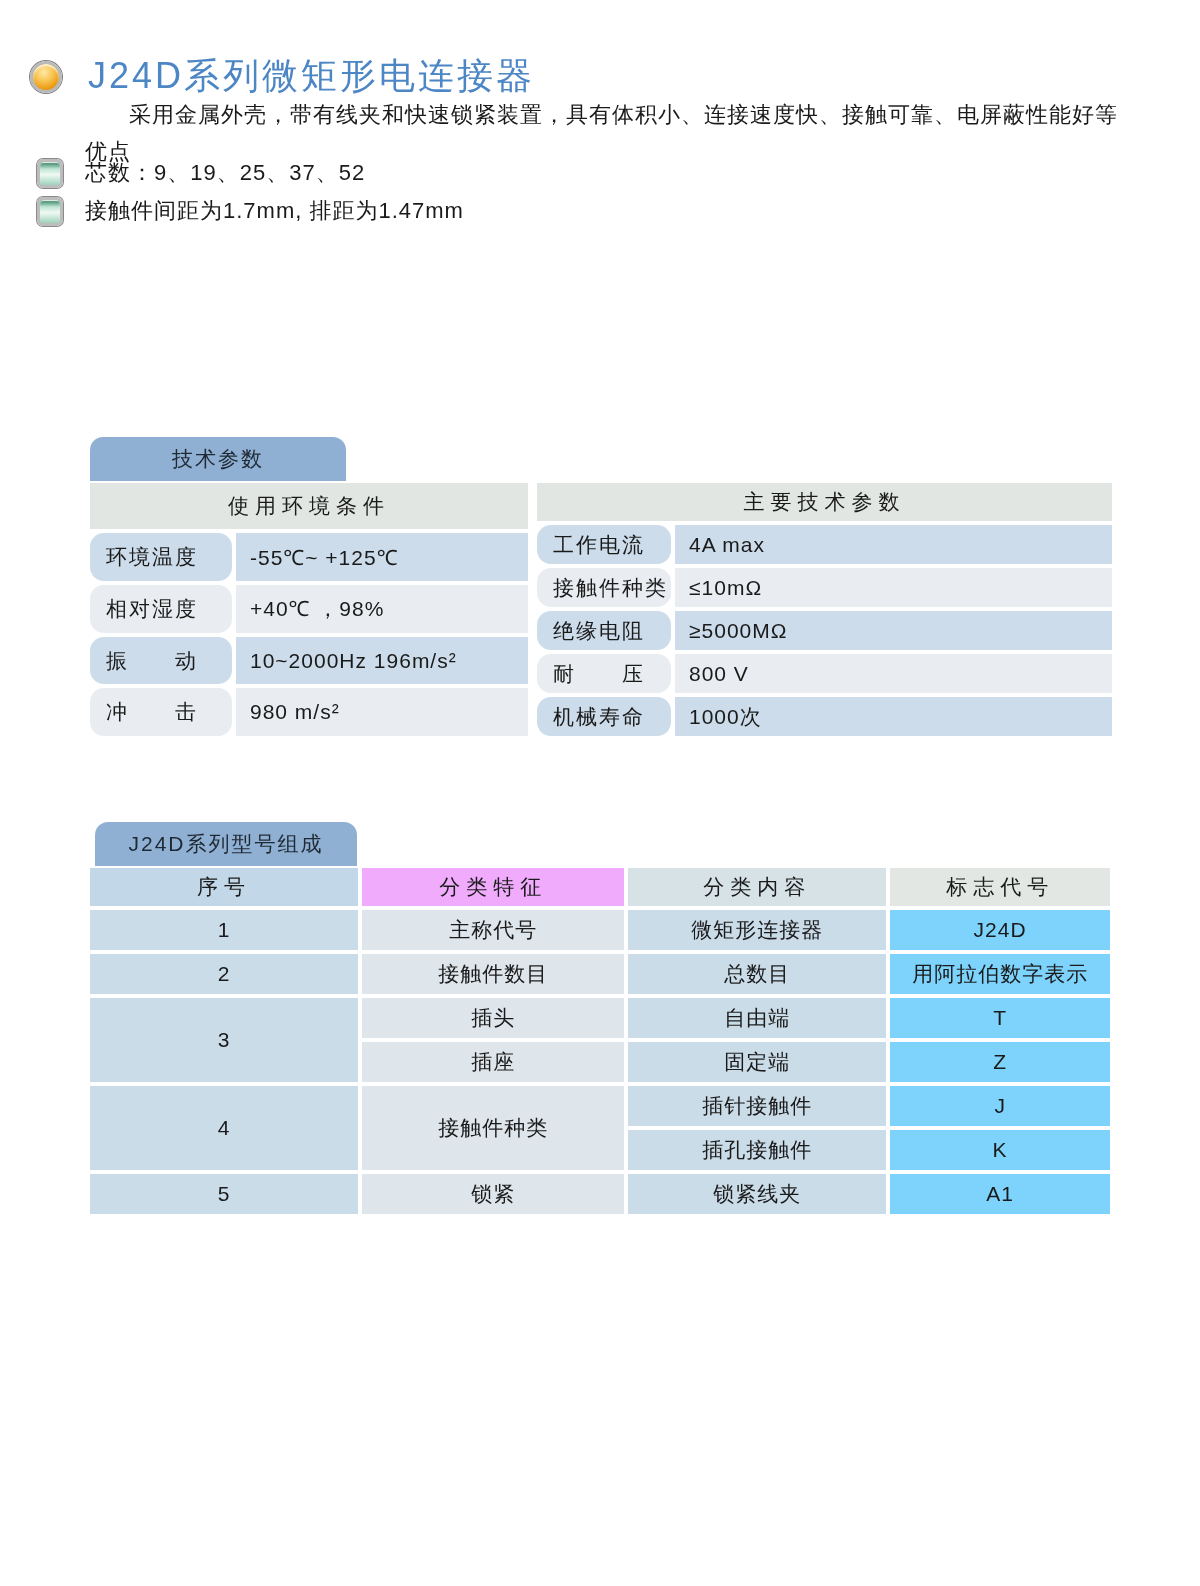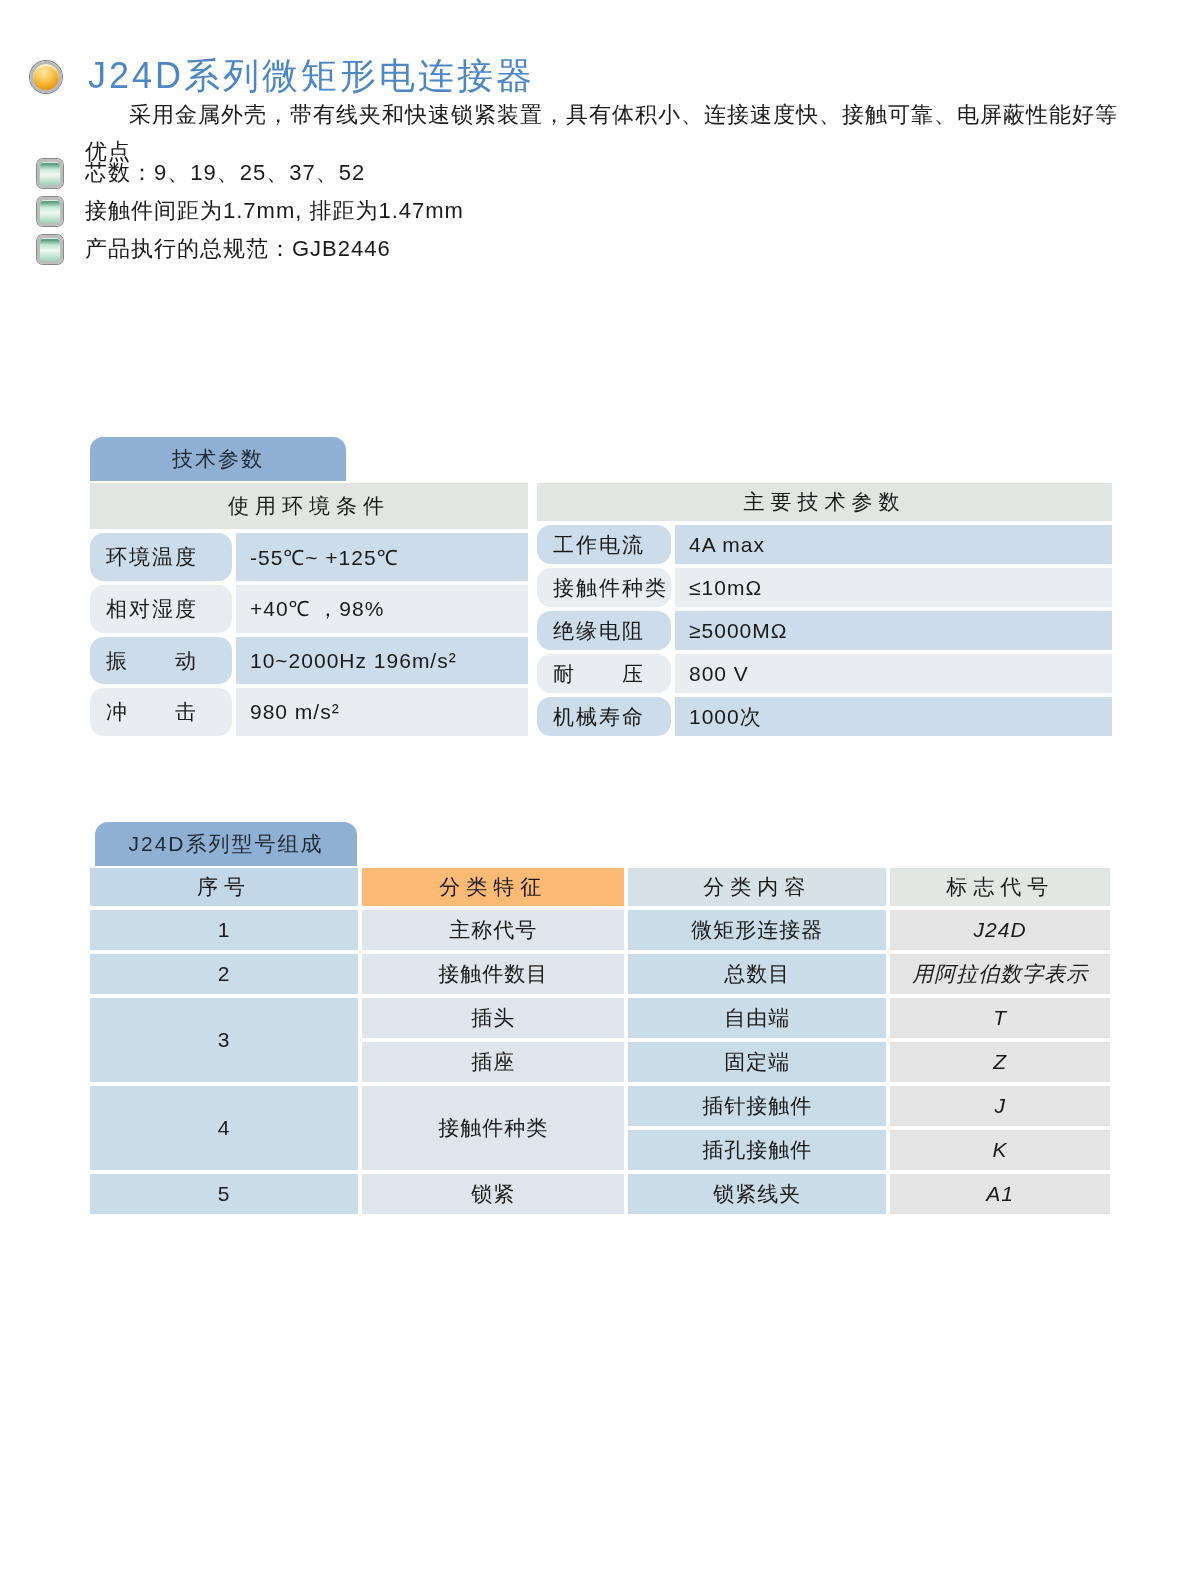--- a/index.html
+++ b/index.html
@@ -56,27 +56,27 @@
   .t1 .lb { padding-left:16px; text-align:left; letter-spacing:2px;border-radius:14px; }
   .t1 .vl { padding-left:14px; text-align:left; letter-spacing:1px; }
   .t1-left  { width:446px; }
   .t1-right { width:583px; }
 
   
   .t2 { position:absolute; left:86px; top:864px; width:1028px; }
   .t2 th { height:36px; }
   .t2 td { height:38px; text-align:center; letter-spacing:1px; }
   .t2 .h1 { background:#c2d7e8; }
-  .t2 .h2 { background:#fdba74; }
+  .t2 .h2 { background:#f0abfc; }
   .t2 .h3 { background:#d7e2e7; }
   .t2 .h4 { background:#e2e7e4; }
   .t2 .c1 { background:#cbdce9; }
   .t2 .c2 { background:#dee6ec; }
   .t2 .c3 { background:#cbdce9; }
-  .t2 .c4 { background:#e5e5e5;font-style:italic; }
+  .t2 .c4 { background:#7dd3fc; }
 </style>
 </head>
 <body>
 
 <div class="page">
 
   <div class="title-row">
     <span class="orb"></span>
     <h1 class="page-title">J24D系列微矩形电连接器</h1>
   </div>
@@ -84,24 +84,20 @@
   <p class="intro">采用金属外壳，带有线夹和快速锁紧装置，具有体积小、连接速度快、接触可靠、电屏蔽性能好等优点</p>
 
   <ul class="features">
     <li>
       <span class="chip"></span>
       <span class="ftxt">芯数：9、19、25、37、52</span>
     </li>
     <li>
       <span class="chip"></span>
       <span class="ftxt">接触件间距为1.7mm, 排距为1.47mm</span>
-    </li>
-    <li>
-      <span class="chip"></span>
-      <span class="ftxt">产品执行的总规范：GJB2446</span>
     </li>
   </ul>
 
   <div class="tab tab-tech">
     <span>技术参数</span>
   </div>
 
   <div class="t1wrap">
     <table class="t1 t1-left">
       <colgroup>

